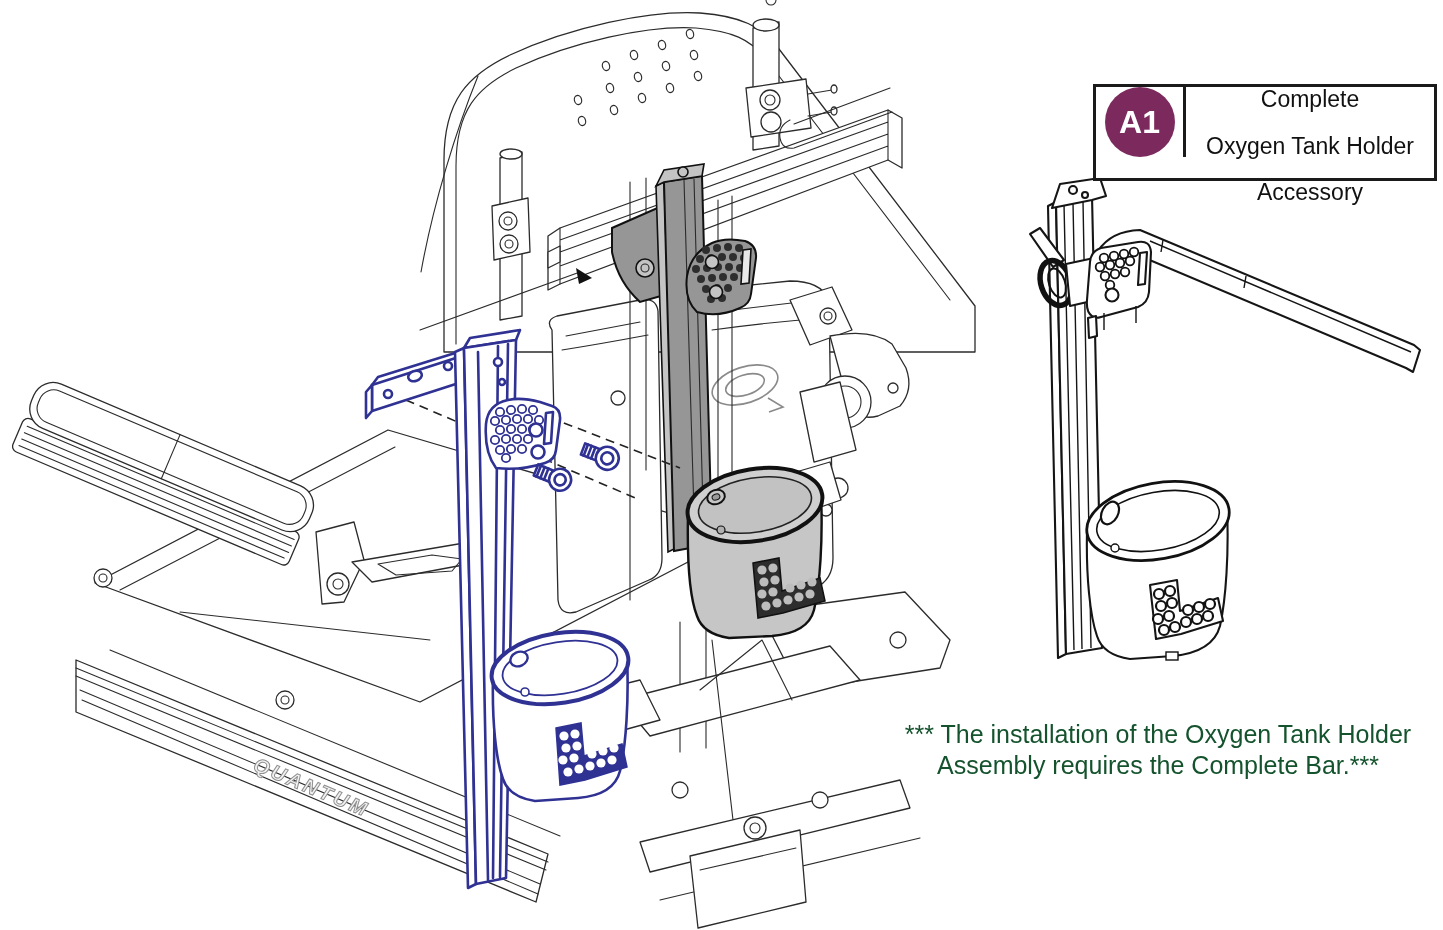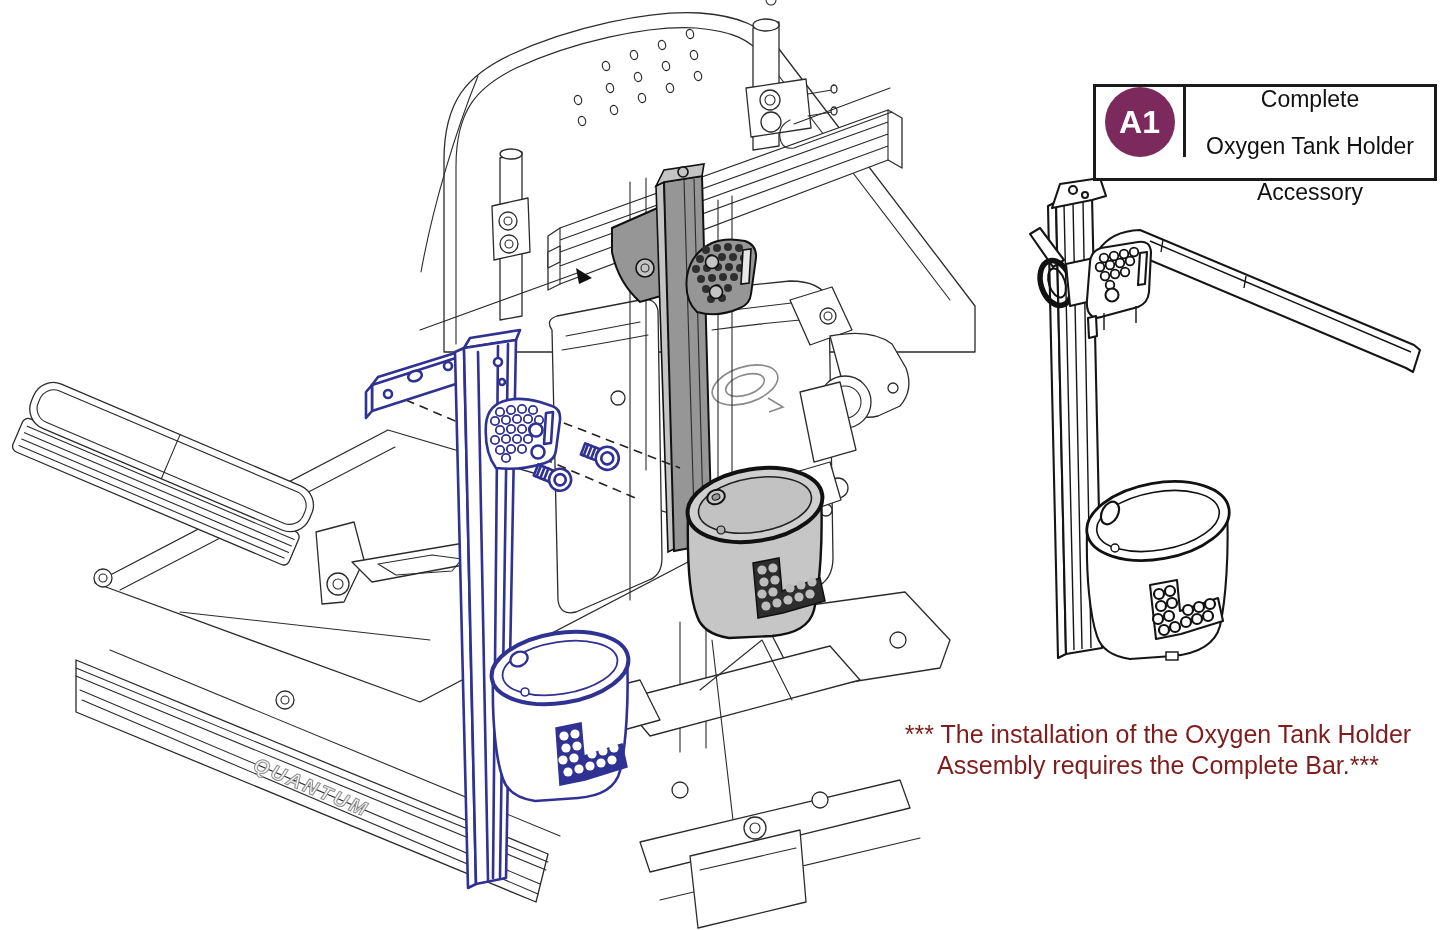--- a/index.html
+++ b/index.html
@@ -23,21 +23,21 @@
   
   .callout{position:absolute;left:1093px;top:84px;width:344px;height:97px;border:3px solid #1a1a1a;
            background:#fff;display:flex;align-items:flex-start;box-sizing:border-box;}
   .callout-badge-cell{width:87px;border-right:3px solid #1a1a1a;display:flex;align-items:center;justify-content:center;}
   .badge{width:70px;height:70px;border-radius:50%;background:var(--badge-purple);color:#fff;
          display:flex;align-items:center;justify-content:center;font-weight:bold;font-size:32px;}
   .callout-title{flex:1;display:flex;flex-direction:column;align-items:center;justify-content:center;
                  font-size:23px;line-height:25.5px;text-align:center;white-space:nowrap;gap:21px;}
   
   .note{position:absolute;left:878px;top:719px;width:560px;text-align:center;
-        font-size:25px;line-height:31px;color:#7f1d1d;}
+        font-size:25px;line-height:31px;color:#14532d;}
   .qlogo{font-style:italic;font-weight:bold;letter-spacing:3px;font-size:20px;
          fill:#f2f2f2;stroke:#8f8f8f;stroke-width:1;}
 </style>
 </head>
 <body>
 
 <div id="stage">
 
 <svg width="1443" height="930" viewBox="0 0 1443 930">
 

